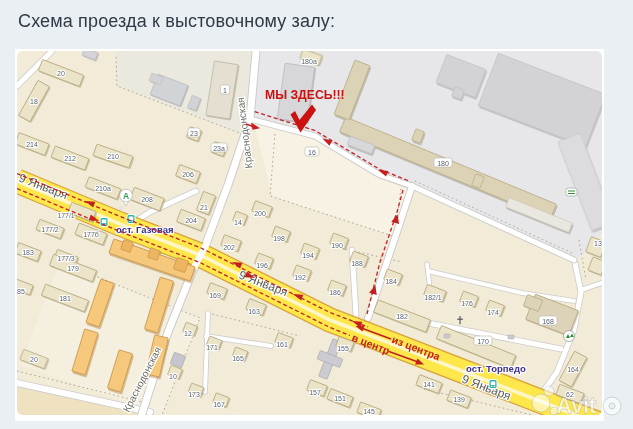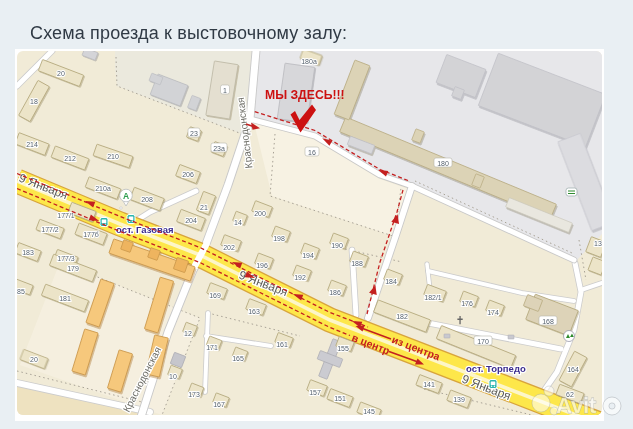--- a/index.html
+++ b/index.html
@@ -1,16 +1,16 @@
 <!DOCTYPE html>
 <html><head><meta charset="utf-8"><style>
 html,body{margin:0;padding:0}
 body{width:633px;height:429px;background:#e9eff3;position:relative;overflow:hidden;font-family:"Liberation Sans",sans-serif}
 .card{position:absolute;left:15px;top:49px;width:589px;height:372px;background:#ffffff}
-h1{position:absolute;left:18px;top:11px;margin:12px;font-size:18px;font-weight:400;color:#303a45;letter-spacing:0.15px}
+h1{position:absolute;left:18px;top:11px;margin:0;font-size:18px;font-weight:400;color:#303a45;letter-spacing:0.15px}
 </style></head><body>
 <h1>Схема проезда к выстовочному залу:</h1>
 <div class="card"></div>
 <svg width="585" height="364" viewBox="17 51 585 364" style="position:absolute;left:17px;top:51px;border-radius:6px">
 <rect x="17" y="51" width="585" height="364" fill="#f1ebd7"></rect>
 <polygon points="256,51 602,51 602,234 575,262 412,186 380,175 315,136 252,119" fill="#e7e7ea"></polygon>
 <polygon points="115,51 256,51 250,119 242,134 117,86 115,68" fill="#ebe9dd"></polygon>
 <polygon points="254,123 315,140 380,179 408,189 396,237 272,196" fill="#f7f2e3"></polygon>
 <polygon points="60,262 200,318 162,415 20,365" fill="#f5efdf"></polygon>
 <polygon points="17,386 150,413 150,415 17,415" fill="#eee2c0"></polygon>

